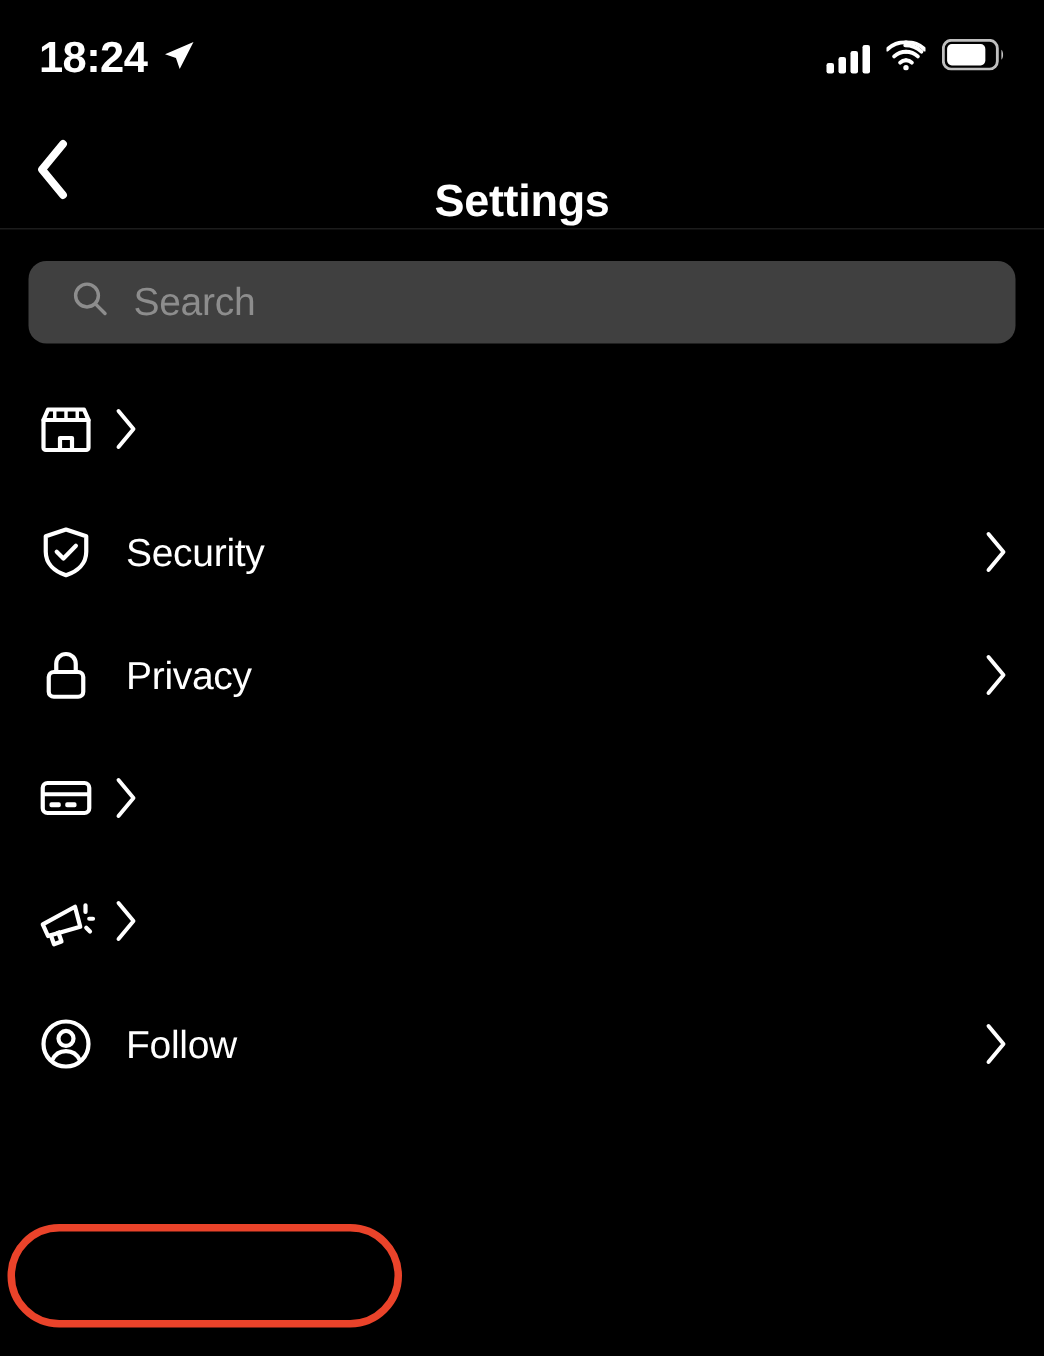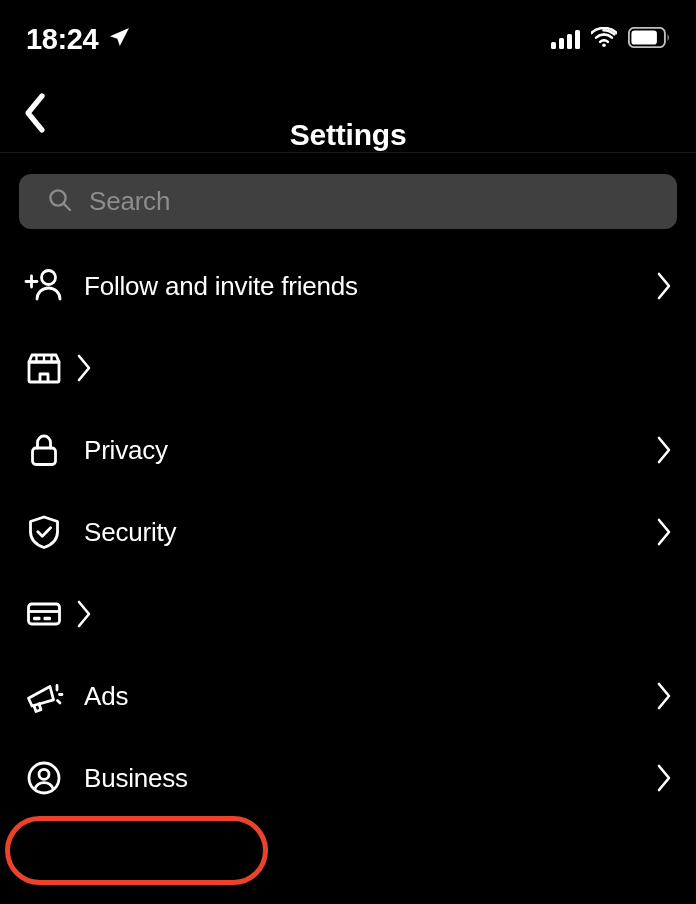--- a/index.html
+++ b/index.html
@@ -144,36 +144,20 @@
           <circle cx="11" cy="11" r="7.6" stroke="#8d8d8d" stroke-width="2.3" fill="none"></circle>
           <path d="M16.6 16.6 L23 23" stroke="#8d8d8d" stroke-width="2.3" stroke-linecap="round"></path>
         </svg>
       </span>
       <span class="search-ph">Search</span>
     </div>
   </div>
 
   <div class="list">
 
-    <div class="row">
-      <span class="row-ico">
-        <svg width="44" height="44" viewBox="0 0 44 44">
-          <circle cx="26.5" cy="13.5" r="7" stroke="#fff" stroke-width="2.8" fill="none"></circle>
-          <path d="M15 35c0-6.3 5.2-11 11.5-11S38 28.7 38 35" stroke="#fff" stroke-width="2.8" fill="none" stroke-linecap="round"></path>
-          <path d="M4 17.5h11" stroke="#fff" stroke-width="2.8" stroke-linecap="round"></path>
-          <path d="M9.5 12v11" stroke="#fff" stroke-width="2.8" stroke-linecap="round"></path>
-        </svg>
-      </span>
-      <span class="row-label">Follow and invite friends</span>
-      <span class="row-chev">
-        <svg width="20" height="32" viewBox="0 0 20 32">
-          <path d="M5 4 L15 16 L5 28" stroke="#fff" stroke-width="2.6" fill="none" stroke-linecap="round" stroke-linejoin="round"></path>
-        </svg>
-      </span>
-    </div>
 
 
     <div class="row">
       <span class="row-ico">
         <svg width="44" height="44" viewBox="0 0 44 44">
           <path d="M7 16h30v18.5a1.5 1.5 0 0 1-1.5 1.5h-27A1.5 1.5 0 0 1 7 34.5Z" stroke="#fff" stroke-width="2.8" fill="none" stroke-linejoin="round"></path>
           <path d="M7 16 L10 9h24l3 7Z" stroke="#fff" stroke-width="2.8" fill="none" stroke-linejoin="round"></path>
           <path d="M14.5 16v-7M22 16v-7M29.5 16v-7" stroke="#fff" stroke-width="2.3"></path>
           <path d="M18 36v-8h8v8" stroke="#fff" stroke-width="2.8" fill="none" stroke-linejoin="round"></path>
         </svg>
@@ -181,40 +165,40 @@
       <span class="row-chev">
         <svg width="20" height="32" viewBox="0 0 20 32">
           <path d="M5 4 L15 16 L5 28" stroke="#fff" stroke-width="2.6" fill="none" stroke-linecap="round" stroke-linejoin="round"></path>
         </svg>
       </span>
     </div>
 
     <div class="row">
       <span class="row-ico">
         <svg width="44" height="44" viewBox="0 0 44 44">
+          <path d="M22 7 L35.5 11.5v10.3C35.5 29.8 29.6 35 22 37.5 14.4 35 8.5 29.8 8.5 21.8V11.5Z" stroke="#fff" stroke-width="2.8" fill="none" stroke-linejoin="round"></path>
+          <path d="M15.8 21.8 L20.3 26.3 L28.6 17.8" stroke="#fff" stroke-width="2.8" fill="none" stroke-linecap="round" stroke-linejoin="round"></path>
+        </svg>
+      </span>
+      <span class="row-label">Security</span>
+      <span class="row-chev">
+        <svg width="20" height="32" viewBox="0 0 20 32">
+          <path d="M5 4 L15 16 L5 28" stroke="#fff" stroke-width="2.6" fill="none" stroke-linecap="round" stroke-linejoin="round"></path>
+        </svg>
+      </span>
+    </div>
+
+    <div class="row">
+      <span class="row-ico">
+        <svg width="44" height="44" viewBox="0 0 44 44">
           <rect x="10.5" y="20" width="23" height="16.5" rx="3.4" ry="3.4" stroke="#fff" stroke-width="2.8" fill="none"></rect>
           <path d="M15.5 20v-5.5a6.5 6.5 0 0 1 13 0V20" stroke="#fff" stroke-width="2.8" fill="none" stroke-linecap="round"></path>
         </svg>
       </span>
       <span class="row-label">Privacy</span>
-      <span class="row-chev">
-        <svg width="20" height="32" viewBox="0 0 20 32">
-          <path d="M5 4 L15 16 L5 28" stroke="#fff" stroke-width="2.6" fill="none" stroke-linecap="round" stroke-linejoin="round"></path>
-        </svg>
-      </span>
-    </div>
-
-    <div class="row">
-      <span class="row-ico">
-        <svg width="44" height="44" viewBox="0 0 44 44">
-          <path d="M22 7 L35.5 11.5v10.3C35.5 29.8 29.6 35 22 37.5 14.4 35 8.5 29.8 8.5 21.8V11.5Z" stroke="#fff" stroke-width="2.8" fill="none" stroke-linejoin="round"></path>
-          <path d="M15.8 21.8 L20.3 26.3 L28.6 17.8" stroke="#fff" stroke-width="2.8" fill="none" stroke-linecap="round" stroke-linejoin="round"></path>
-        </svg>
-      </span>
-      <span class="row-label">Security</span>
       <span class="row-chev">
         <svg width="20" height="32" viewBox="0 0 20 32">
           <path d="M5 4 L15 16 L5 28" stroke="#fff" stroke-width="2.6" fill="none" stroke-linecap="round" stroke-linejoin="round"></path>
         </svg>
       </span>
     </div>
 
     <div class="row">
       <span class="row-ico">
         <svg width="44" height="44" viewBox="0 0 44 44">
@@ -232,37 +216,36 @@
     </div>
 
     <div class="row">
       <span class="row-ico">
         <svg width="44" height="44" viewBox="0 0 44 44">
           <path d="M6.5 24.2 L28 12.5 L31.5 25.8 L10 32Z" stroke="#fff" stroke-width="2.8" fill="none" stroke-linejoin="round"></path>
           <path d="M11.5 30.3 L14 37.5 L19 35.7 L16.5 28.5" stroke="#fff" stroke-width="2.8" fill="none" stroke-linejoin="round"></path>
           <path d="M35 11.5v4.5M37.5 20.5h2.5M35.5 26.5l2.5 2.5" stroke="#fff" stroke-width="2.8" stroke-linecap="round"></path>
         </svg>
       </span>
-      <span class="row-label">Ads</span>
       <span class="row-chev">
         <svg width="20" height="32" viewBox="0 0 20 32">
           <path d="M5 4 L15 16 L5 28" stroke="#fff" stroke-width="2.6" fill="none" stroke-linecap="round" stroke-linejoin="round"></path>
         </svg>
       </span>
     </div>
 
     <div class="row">
       <span class="row-ico">
         <svg width="44" height="44" viewBox="0 0 44 44">
           <circle cx="22" cy="22" r="15" stroke="#fff" stroke-width="2.8" fill="none"></circle>
           <circle cx="22" cy="18.3" r="5" stroke="#fff" stroke-width="2.8" fill="none"></circle>
           <path d="M12.8 32.8c1.7-3.8 5.1-6.1 9.2-6.1s7.5 2.3 9.2 6.1" stroke="#fff" stroke-width="2.8" fill="none" stroke-linecap="round"></path>
         </svg>
       </span>
-      <span class="row-label">Business</span>
+      <span class="row-label">Follow</span>
       <span class="row-chev">
         <svg width="20" height="32" viewBox="0 0 20 32">
           <path d="M5 4 L15 16 L5 28" stroke="#fff" stroke-width="2.6" fill="none" stroke-linecap="round" stroke-linejoin="round"></path>
         </svg>
       </span>
     </div>
 
   </div>
 
   <div class="annot"></div>

